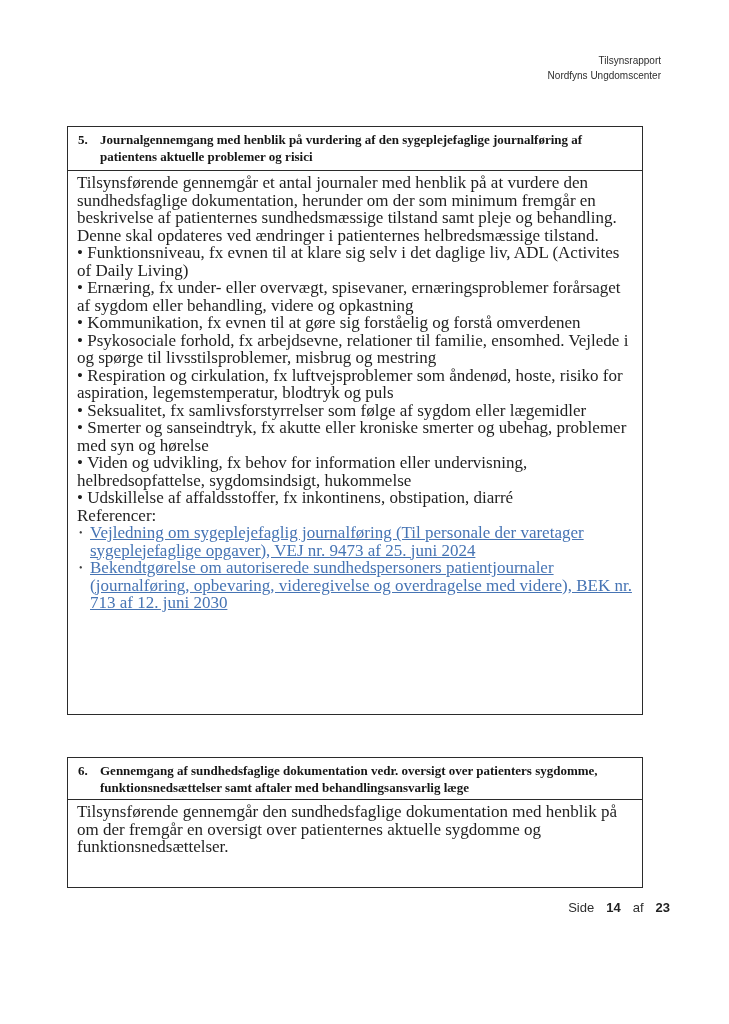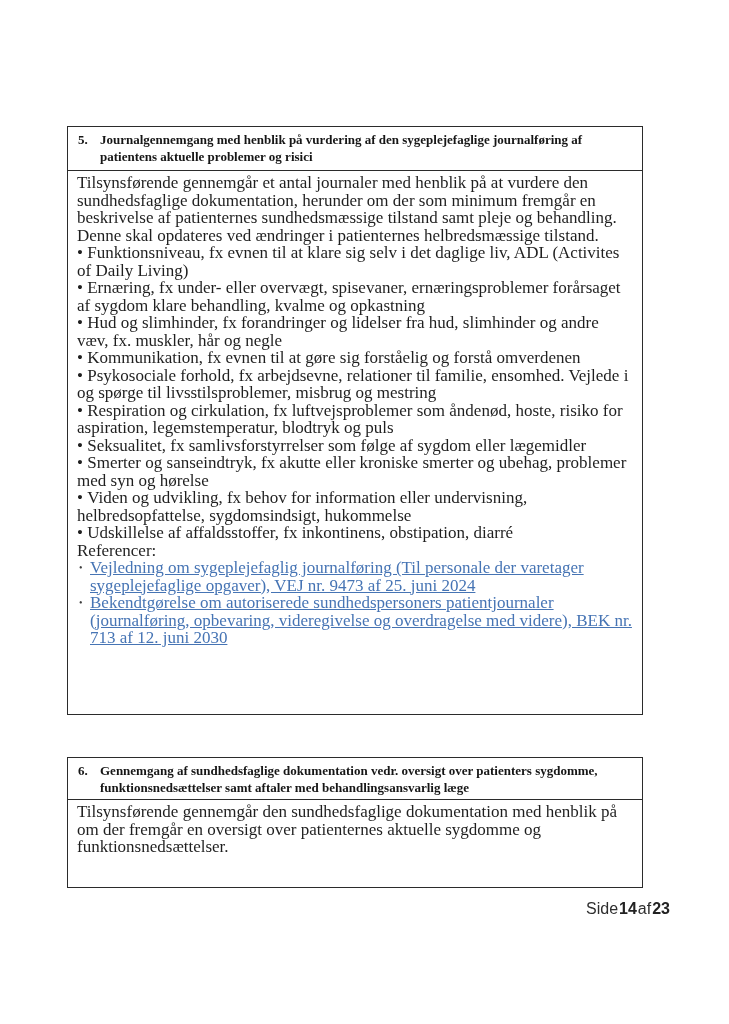--- a/index.html
+++ b/index.html
@@ -61,42 +61,45 @@
   }
   .reference-link{
     color:var(--link-color,#4674b4);
     text-decoration:underline;
     cursor:pointer;
   }
   
   .page-footer{
     position:absolute;top:900px;right:59px;
     font-family:"Liberation Sans", sans-serif;
-    font-size:16px;color:#2e2e2e;
-    display:flex;gap:1px;align-items:baseline;
+    font-size:13px;color:#2e2e2e;
+    display:flex;gap:12px;align-items:baseline;
   }
   .page-footer .num{font-weight:bold;color:#222;}
 </style>
 </head>
 <body>
 
 <div class="page">
 
+  <div class="header-meta">
+    <div>Tilsynsrapport</div>
+    <div>Nordfyns Ungdomscenter</div>
+  </div>
 
   <div class="section-box box-5">
     <div class="section-head">
       <span class="section-number">5.</span>
       <span class="section-title">Journalgennemgang med henblik på vurdering af den sygeplejefaglige journalføring af patientens aktuelle problemer og risici</span>
     </div>
     <div class="section-body">
       <p>Tilsynsførende gennemgår et antal journaler med henblik på at vurdere den sundhedsfaglige dokumentation, herunder om der som minimum fremgår en beskrivelse af patienternes sundhedsmæssige tilstand samt pleje og behandling. Denne skal opdateres ved ændringer i patienternes helbredsmæssige tilstand.</p>
       <div>
         <div class="bullet-item">Funktionsniveau, fx evnen til at klare sig selv i det daglige liv, ADL (Activites of Daily Living)</div>
-        <div class="bullet-item">Ernæring, fx under- eller overvægt, spisevaner, ernæringsproblemer forårsaget af sygdom klare behandling, kvalme og opkastning</div>
-        <div class="bullet-item">Hud og slimhinder, fx forandringer og lidelser fra hud, slimhinder og andre væv, fx. muskler, hår og negle</div>
+        <div class="bullet-item">Ernæring, fx under- eller overvægt, spisevaner, ernæringsproblemer forårsaget af sygdom eller behandling, videre og opkastning</div>
         <div class="bullet-item">Kommunikation, fx evnen til at gøre sig forståelig og forstå omverdenen</div>
         <div class="bullet-item">Psykosociale forhold, fx arbejdsevne, relationer til familie, ensomhed. Vejlede i og spørge til livsstilsproblemer, misbrug og mestring</div>
         <div class="bullet-item">Respiration og cirkulation, fx luftvejsproblemer som åndenød, hoste, risiko for aspiration, legemstemperatur, blodtryk og puls</div>
         <div class="bullet-item">Seksualitet, fx samlivsforstyrrelser som følge af sygdom eller lægemidler</div>
         <div class="bullet-item">Smerter og sanseindtryk, fx akutte eller kroniske smerter og ubehag, problemer med syn og hørelse</div>
         <div class="bullet-item">Viden og udvikling, fx behov for information eller undervisning, helbredsopfattelse, sygdomsindsigt, hukommelse</div>
         <div class="bullet-item">Udskillelse af affaldsstoffer, fx inkontinens, obstipation, diarré</div>
       </div>
       <p class="references-label">Referencer:</p>
       <div>

